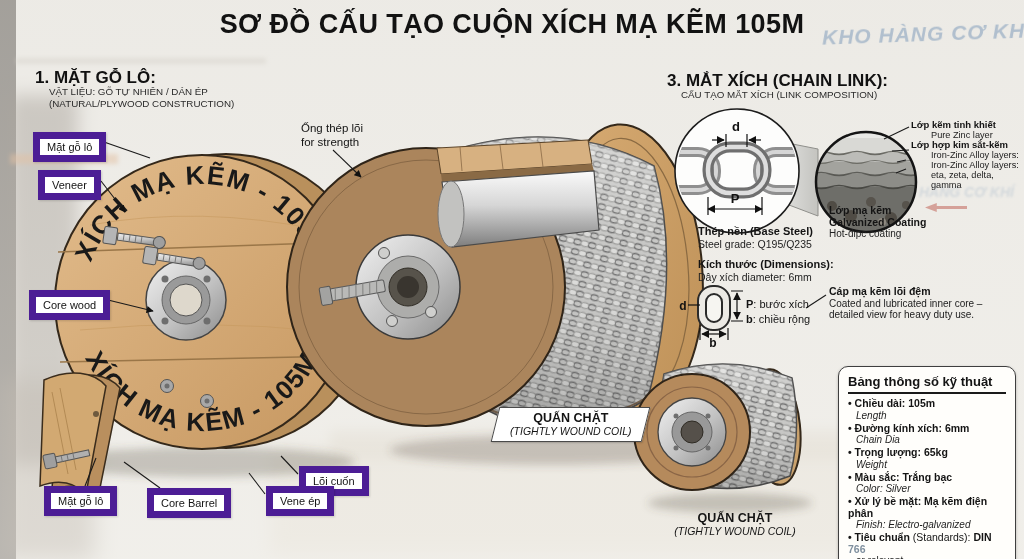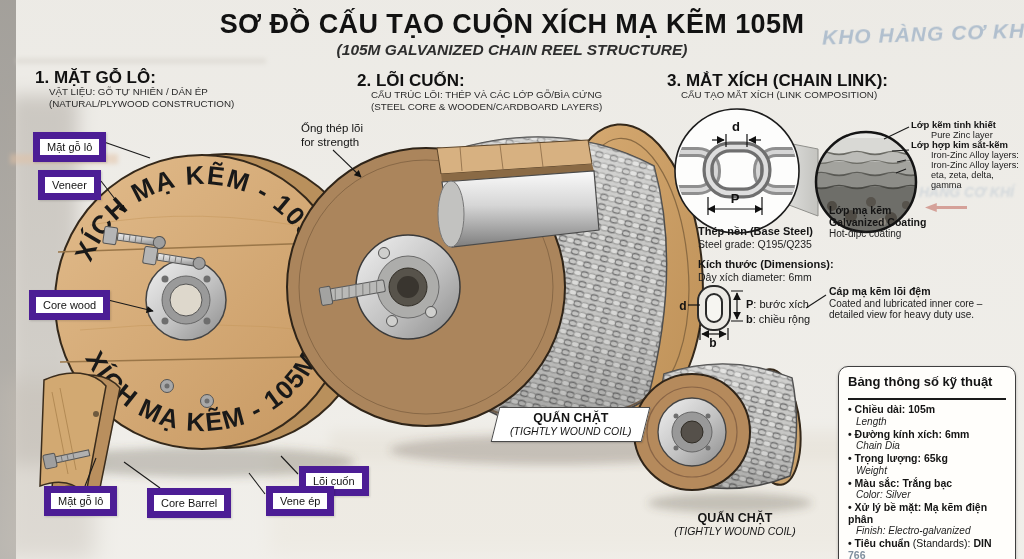--- a/index.html
+++ b/index.html
@@ -51,21 +51,21 @@
   .cable{left:829px;top:286px;width:195px;line-height:11.5px;}
   .cable .b{font-size:10.5px;font-weight:bold;} .cable .r{font-size:10px;color:#222;}
   .bsteel{left:698px;top:225px;line-height:12.5px;}
   .bsteel .b{font-size:11px;font-weight:bold;} .bsteel .r{font-size:10.5px;color:#222;}
   .dims{left:698px;top:258px;line-height:12.5px;}
   .pb-legend{left:746px;top:297px;font-size:11px;line-height:15px;white-space:nowrap;}
   .pb-legend b{font-weight:bold;}
   
   .spec{left:838px;top:366px;width:178px;box-sizing:border-box;background:#fffefb;border:1.5px solid #3f3f3f;
     border-radius:10px;padding:7px 9px 6px;box-shadow:0 1px 3px rgba(0,0,0,.25);}
-  .spec .t{font-size:13px;font-weight:bold;padding-bottom:9px;border-bottom:2px solid #1a1a1a;margin-bottom:4px;}
+  .spec .t{font-size:13px;font-weight:bold;padding-bottom:3px;border-bottom:2px solid #1a1a1a;margin-bottom:4px;}
   .spec .row{margin:2px 0;}
   .spec .vi{font-size:10.5px;font-weight:bold;line-height:11.5px;}
   .spec .en{font-size:10px;font-style:italic;color:#1d1d1d;padding-left:8px;line-height:11px;}
   .spec .en-plain{font-style:normal;}
   .spec .num{color:#7f8f9e;}
 </style>
 </head>
 <body>
 
 <div class="canvas">
@@ -306,31 +306,25 @@
       <path d="M333,150 L361,177" marker-end="url(#arr)"></path>
       <path d="M909,127 L884,139"></path>
       <path d="M909,150 L892,151"></path>
       <path d="M906,160 L897,162"></path>
       <path d="M906,169 L896,173"></path>
       <path d="M806,308 L826,295"></path>
     </g>
   </svg>
 
   <div class="txt title-main">SƠ ĐỒ CẤU TẠO CUỘN XÍCH MẠ KẼM 105M</div>
-  <div class="txt title-sub">(105M GALVANIZED CHAIN REEL STRUCTURE)</div>
 
   <div class="txt sec sec1">
     <div class="h">1. MẶT GỖ LÔ:</div>
     <div class="s">VẬT LIỆU: GỖ TỰ NHIÊN / DÁN ÉP</div>
     <div class="s">(NATURAL/PLYWOOD CONSTRUCTION)</div>
-  </div>
-  <div class="txt sec sec2">
-    <div class="h">2. LÕI CUỐN:</div>
-    <div class="s">CẤU TRÚC LÕI: THÉP VÀ CÁC LỚP GỖ/BÌA CỨNG</div>
-    <div class="s">(STEEL CORE &amp; WOODEN/CARDBOARD LAYERS)</div>
   </div>
   <div class="txt sec sec3">
     <div class="h">3. MẮT XÍCH (CHAIN LINK):</div>
     <div class="s">CẤU TẠO MẮT XÍCH (LINK COMPOSITION)</div>
   </div>
 
   <div class="txt co co-mgl-top">Mặt gỗ lô</div>
   <div class="txt co co-ven">Veneer</div>
   <div class="txt co co-cw">Core wood</div>
   <div class="txt co co-mgl-bot">Mặt gỗ lô</div>

